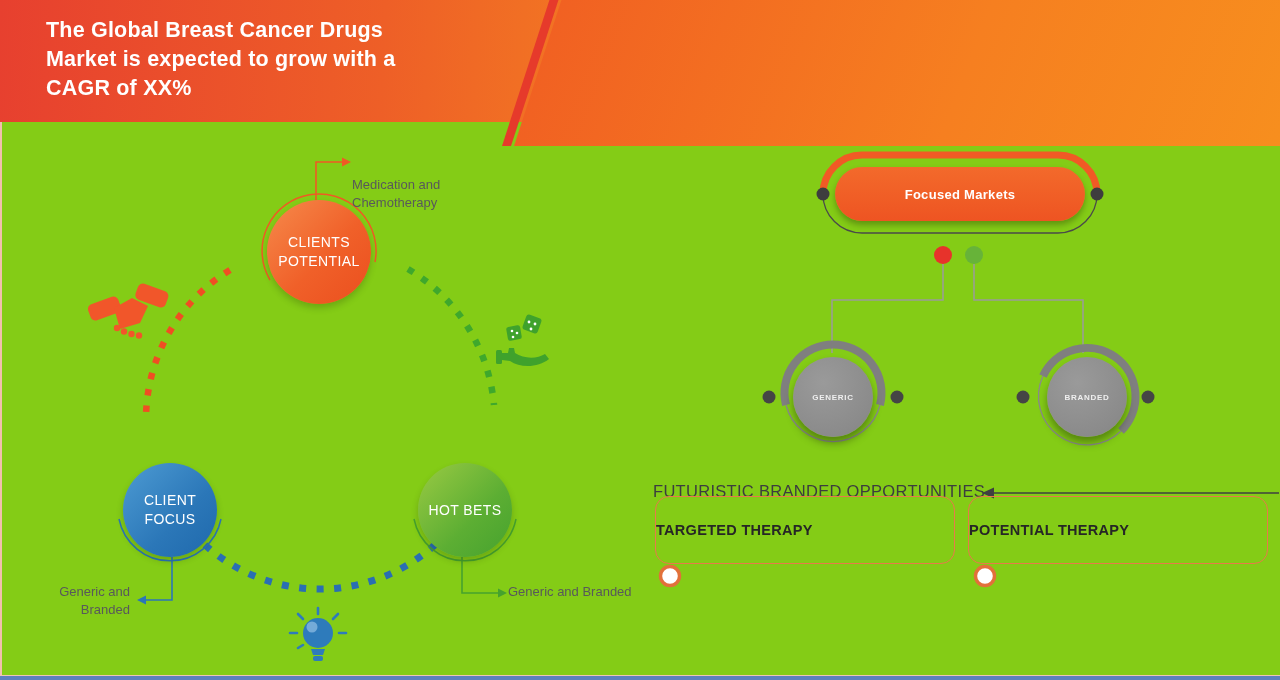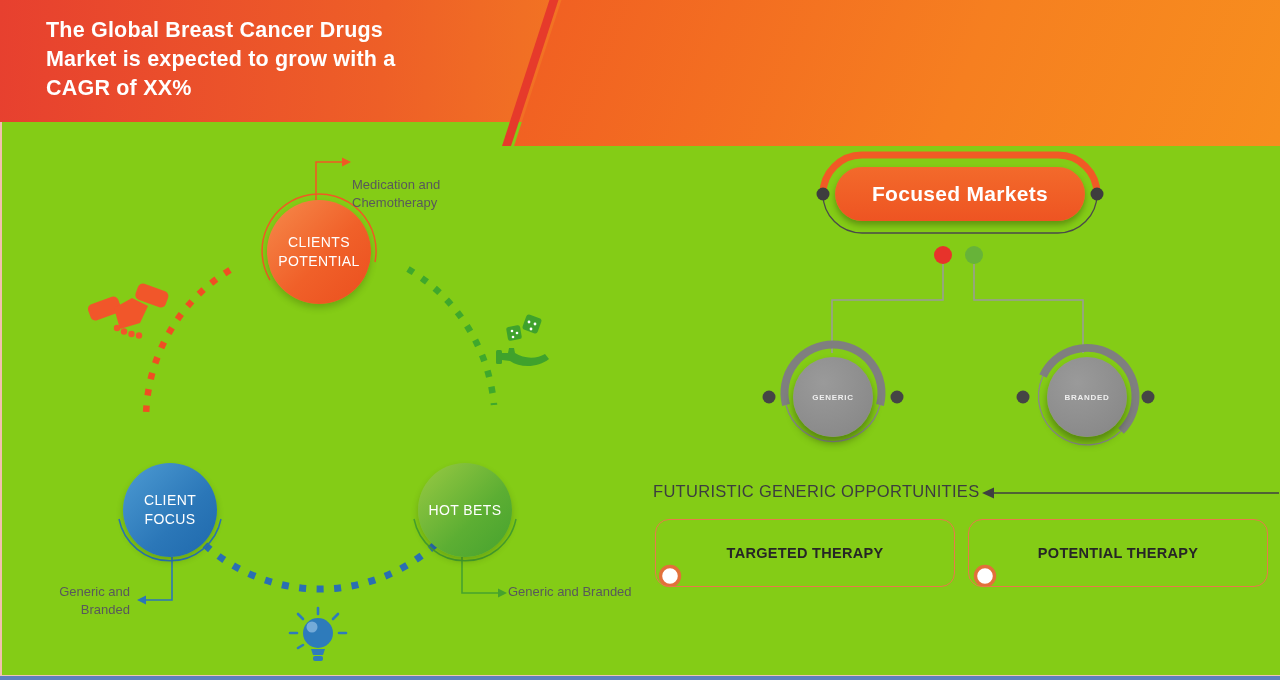--- a/index.html
+++ b/index.html
@@ -37,35 +37,35 @@
   .node-label{width:90%;}
   
   .callout{position:absolute;color:#58595b;font-size:13px;line-height:17.5px;}
   .callout-top{left:352px;top:152px;width:122px;text-align:left;margin-top:24px;}
   .callout-left{left:28px;top:583px;width:102px;text-align:right;}
   .callout-right{left:508px;top:583px;width:170px;text-align:left;}
   
   .pill{position:absolute;left:835px;top:167px;width:250px;height:54px;border-radius:27px;
     background:linear-gradient(180deg,#f36a2b 0%,#ee5422 100%);
     display:flex;align-items:center;justify-content:center;color:#fff;
-    font-size:21px;font-weight:bold;letter-spacing:.3px;
+    font-size:13px;font-weight:bold;letter-spacing:.3px;
     box-shadow:0 4px 6px rgba(0,0,0,.28);}
   .gray-circle{position:absolute;width:80px;height:80px;border-radius:50%;
     background:radial-gradient(circle at 38% 32%,#9a9a9a 0%,#8b8b8b 70%,#838383 100%);
     display:flex;align-items:center;justify-content:center;color:#efefef;
     font-size:8px;font-weight:600;letter-spacing:.7px;
     box-shadow:0 6px 9px rgba(0,0,0,.35);}
   .gray-generic{left:793px;top:357px;}
   .gray-branded{left:1047px;top:357px;}
   
   .opps-heading{position:absolute;left:653px;top:482px;margin:0;
     color:#3c3d3f;font-size:16.5px;font-weight:normal;letter-spacing:.3px;}
-  .opp-box{position:absolute;top:519px;width:300px;height:68px;box-sizing:border-box;
+  .opp-box{position:absolute;top:496px;width:300px;height:68px;box-sizing:border-box;
     border:1.6px solid #e8794a;border-radius:14px;
-    display:flex;align-items:center;justify-content:center;
+    display:flex;align-items:center;justify-content:flex-start;
     color:#262626;font-size:14.5px;font-weight:bold;letter-spacing:.3px;}
   .opp-box-1{left:655px;}
   .opp-box-2{left:968px;}
   
   .edge-left{position:absolute;left:0;top:122px;bottom:0;width:2px;background:#f1bfae;}
   .edge-right{position:absolute;right:0;top:122px;bottom:0;width:2px;background:#f6d3c5;}
   .bottom-line{position:absolute;left:0;right:0;bottom:4px;height:1px;background:#eec5b4;}
   .bottom-bar{position:absolute;left:0;right:0;bottom:0;height:4px;background:#5d80bd;}
 </style>
 </head>
@@ -177,21 +177,21 @@
 
   <div class="pill">Focused Markets</div>
 
   <div class="gray-circle gray-branded">
     <span>BRANDED</span>
   </div>
   <div class="gray-circle gray-generic">
     <span>GENERIC</span>
   </div>
 
-  <h2 class="opps-heading">FUTURISTIC GENERIC OPPORTUNITIES</h2>
+  <h2 class="opps-heading">FUTURISTIC BRANDED OPPORTUNITIES</h2>
   <div class="opp-box opp-box-1">
     <span>TARGETED THERAPY</span>
   </div>
   <div class="opp-box opp-box-2">
     <span>POTENTIAL THERAPY</span>
   </div>
 
   <div class="edge-left"></div>
   <div class="edge-right"></div>
   <div class="bottom-line"></div>

